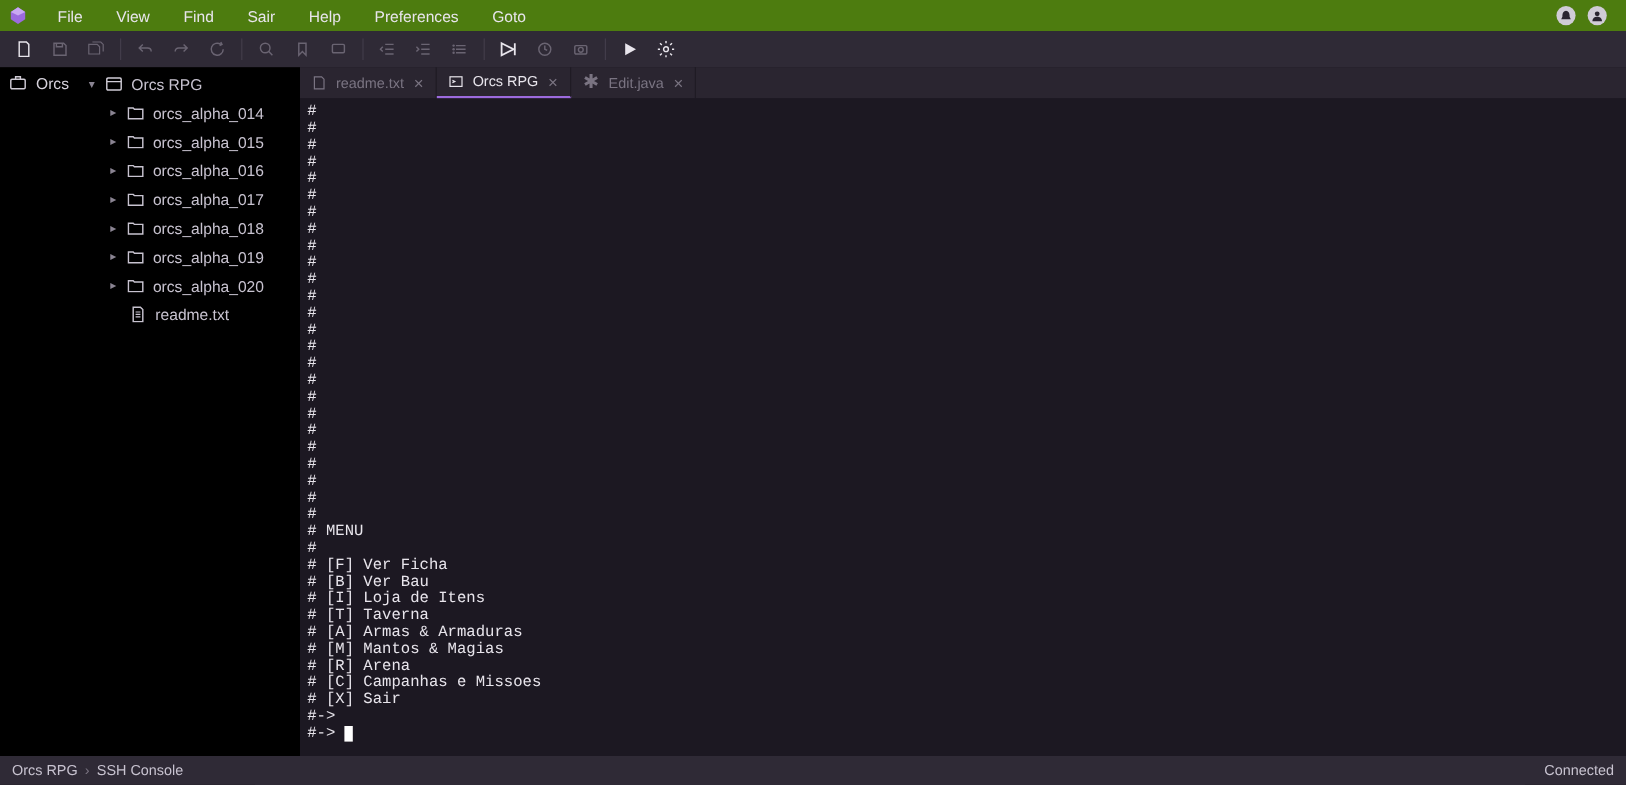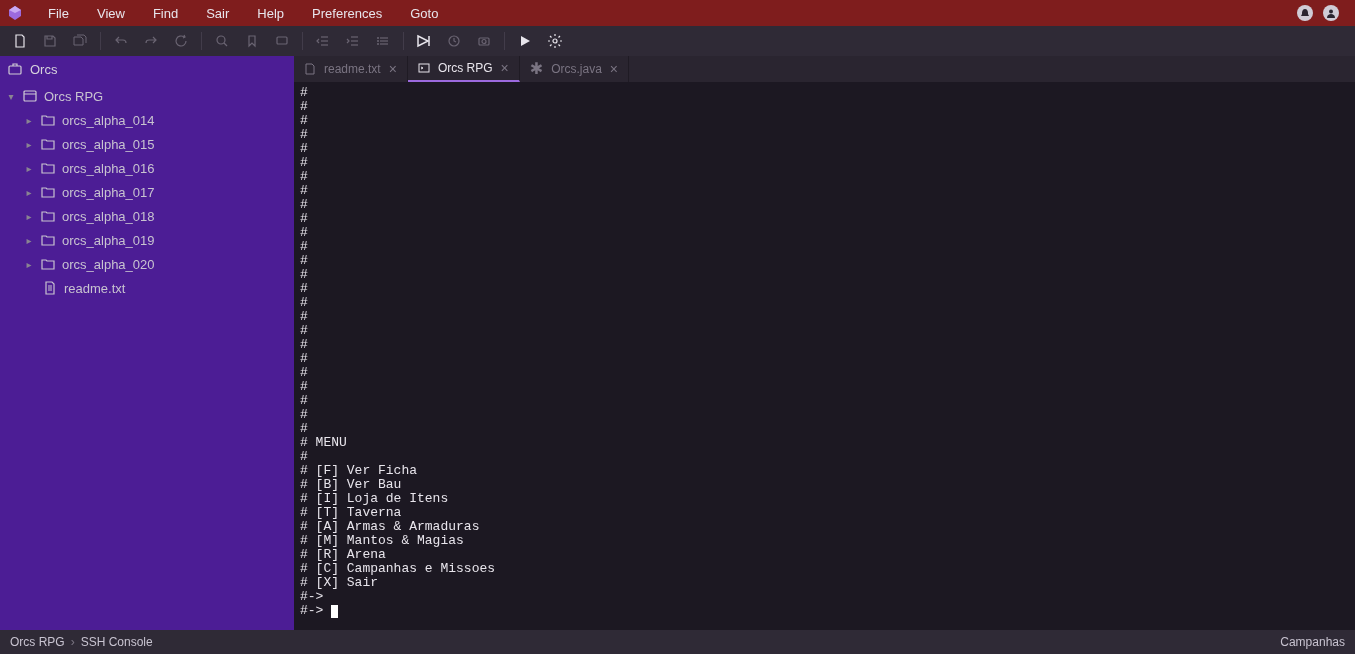--- a/index.html
+++ b/index.html
@@ -9,21 +9,21 @@
   background: #2a2530;
   color: #d0ccd6;
   font-family: -apple-system, BlinkMacSystemFont, "Segoe UI", Arial, sans-serif;
   font-size: 13px;
   overflow: hidden;
   display: flex;
   flex-direction: column;
 }
 .menubar {
   height: 26px;
-  background: #7f1d1d;
+  background: #4d7c0f;
   display: flex;
   align-items: center;
   padding: 0 6px;
 }
 .logo {
   width: 18px; height: 18px;
   margin-right: 10px;
   display: flex; align-items: center; justify-content: center;
 }
 .menubar-item {
@@ -66,24 +66,24 @@
   width: 1px; height: 18px;
   background: #423c4a;
   margin: 0 4px;
 }
 .main-row {
   flex: 1;
   display: flex;
   min-height: 0;
 }
 .sidebar {
-  width: 294px;
-  background: #4c1d95;
-  display: flex;
-  flex-direction: column;
+  width: 250px;
+  background: #000000;
+  display: flex;
+  flex-direction: row;
 }
 .sidebar-header {
   height: 26px;
   display: flex;
   align-items: center;
   padding: 0 8px;
   gap: 8px;
   color: #d6d2dc;
 }
 .tree {
@@ -444,21 +444,21 @@
           <svg width="12" height="12" viewBox="0 0 12 12">
               <rect x="1" y="2" width="10" height="8" fill="none" stroke="#e8e5ec" stroke-width="1"></rect>
               <path d="M3 5 L5 6 L3 7" fill="none" stroke="#e8e5ec" stroke-width="1"></path>
             </svg>
         </span>
         <span>Orcs RPG</span>
         <span class="tab-close">×</span>
       </div>
       <div class="tab">
         <span class="tab-unsaved">✱</span>
-        <span>Orcs.java</span>
+        <span>Edit.java</span>
         <span class="tab-close">×</span>
       </div>
     </div>
     <div class="editor-content" id="editor-content">#
 #
 #
 #
 #
 #
 #
@@ -493,14 +493,14 @@
 # [X] Sair
 #-&gt;
 #-&gt; <span class="cursor-block"></span></div>
   </div>
 </div>
 
 <div class="statusbar">
   <span>Orcs RPG</span>
   <span class="sep">›</span>
   <span>SSH Console</span>
-  <span class="statusbar-right">Campanhas</span>
+  <span class="statusbar-right">Connected</span>
 </div>
 
 </body></html>

